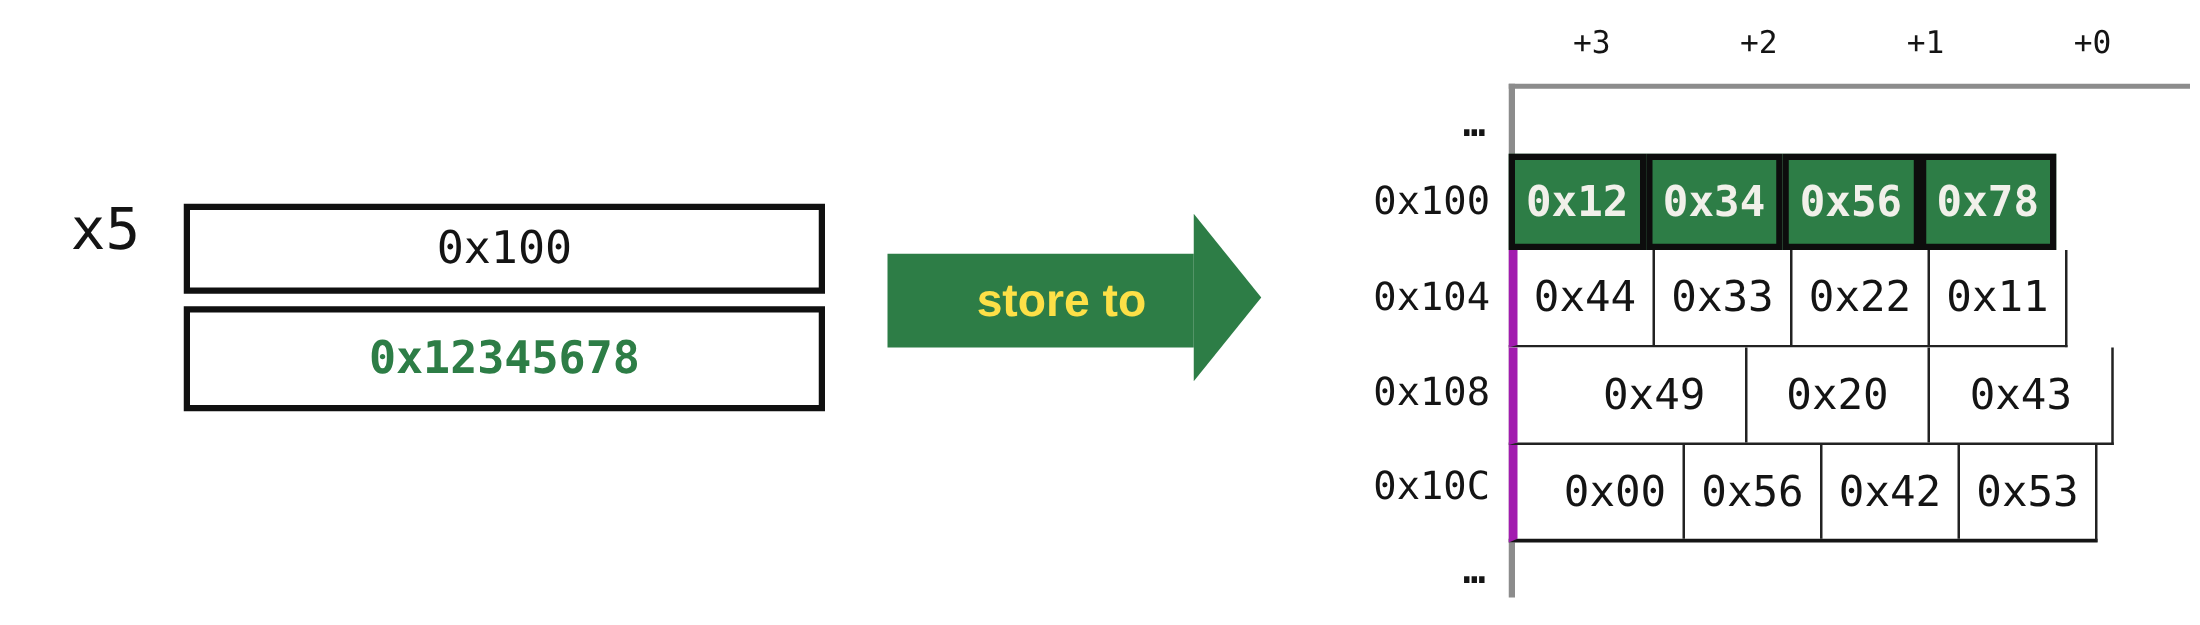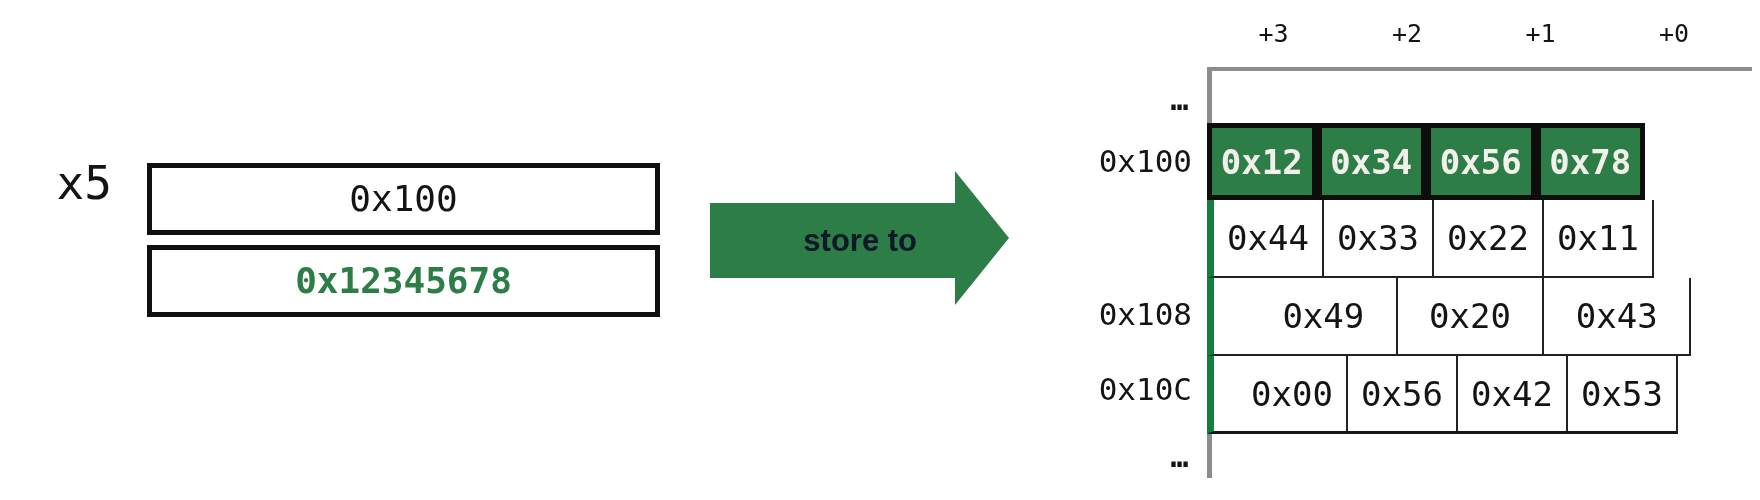--- a/index.html
+++ b/index.html
@@ -26,21 +26,21 @@
   .reg-value.green{color:#2d7d46;font-weight:bold;}
 
   
   .arrow-body{
     background:#2d7d46;
     display:flex;align-items:center;justify-content:flex-end;
     padding-right:38px;
   }
   .arrow-label{
     font-family:"Liberation Sans", sans-serif;
-    font-weight:bold;font-size:31px;line-height:1;color:#0f172a;
+    font-weight:bold;font-size:37px;line-height:1;color:#fde047;
   }
   .arrow-head{
     width:0;height:0;
     border-top:67px solid transparent;
     border-bottom:67px solid transparent;
     border-left:54px solid #2d7d46;
   }
 
   
   .gray-line{background:#8c8c8c;}
@@ -56,21 +56,21 @@
     display:flex;align-items:center;justify-content:flex-end;
     font-size:31px;line-height:1;color:#141414;
   }
   .mem-table{left:1207px;top:123px;width:534px;}
   .mem-row{display:flex;width:438px;}
   .mem-row.highlight .mem-cell{
     background:#2d7d46;border:5px solid #0d0d0d;
     color:#f1f0ea;font-weight:bold;
   }
   .mem-row.plain{
-    border-left:7px solid #15803d;border-right:2px solid #222;
+    border-left:7px solid #a21caf;border-right:2px solid #222;
     border-bottom:2px solid #222;background:#ffffff;
   }
   .mem-row.plain.last{border-bottom:3px solid #151515;}
   .mem-row.plain .mem-cell{border-left:2px solid #222;}
   .mem-row.plain .mem-cell:first-child{border-left:none;}
   .mem-cell{
     flex:1;box-sizing:border-box;
     display:flex;align-items:center;justify-content:center;
     font-size:34px;line-height:1;color:#141414;
   }
@@ -81,41 +81,42 @@
 
 <div class="canvas">
 
   <div class="abs reg-label" style="left:0;top:147px;width:112px;height:72px;">x5</div>
 
   <div class="abs reg-box" style="left:147px;top:163px;width:513px;height:72px;">
     <span class="reg-value">0x100</span>
   </div>
 
 
-  <div class="abs reg-box" style="left:147px;top:245px;width:513px;height:72px;">
+  <div class="abs reg-box" style="left:147px;top:245px;width:513px;height:84px;">
     <span class="reg-value green">0x12345678</span>
   </div>
 
   <div class="abs arrow-body" style="left:710px;top:203px;width:245px;height:75px;">
     <span class="arrow-label">store to</span>
   </div>
   <div class="abs arrow-head" style="left:955px;top:171px;"></div>
 
   <div class="abs byte-header" style="left:1207px;top:18px;width:133px;height:30px;">+3</div>
   <div class="abs byte-header" style="left:1340px;top:18px;width:134px;height:30px;">+2</div>
   <div class="abs byte-header" style="left:1474px;top:18px;width:133px;height:30px;">+1</div>
   <div class="abs byte-header" style="left:1607px;top:18px;width:134px;height:30px;">+0</div>
 
   <div class="abs gray-line" style="left:1207px;top:67px;width:545px;height:4px;"></div>
   <div class="abs gray-line" style="left:1207px;top:67px;width:5px;height:411px;"></div>
 
   <div class="abs ellipsis" style="left:1154px;top:84px;width:50px;height:30px;">…</div>
   <div class="abs ellipsis" style="left:1154px;top:441px;width:50px;height:30px;">…</div>
 
   <div class="abs addr-label" style="left:1020px;top:123px;width:172px;height:77px;">0x100</div>
+  <div class="abs addr-label" style="left:1020px;top:200px;width:172px;height:76px;">0x104</div>
   <div class="abs addr-label" style="left:1020px;top:276px;width:172px;height:76px;">0x108</div>
   <div class="abs addr-label" style="left:1020px;top:352px;width:172px;height:75px;">0x10C</div>
 
   <div class="abs mem-table">
 
     <div class="mem-row highlight r0">
       <div class="mem-cell">0x12</div>
       <div class="mem-cell">0x34</div>
       <div class="mem-cell">0x56</div>
       <div class="mem-cell">0x78</div>

